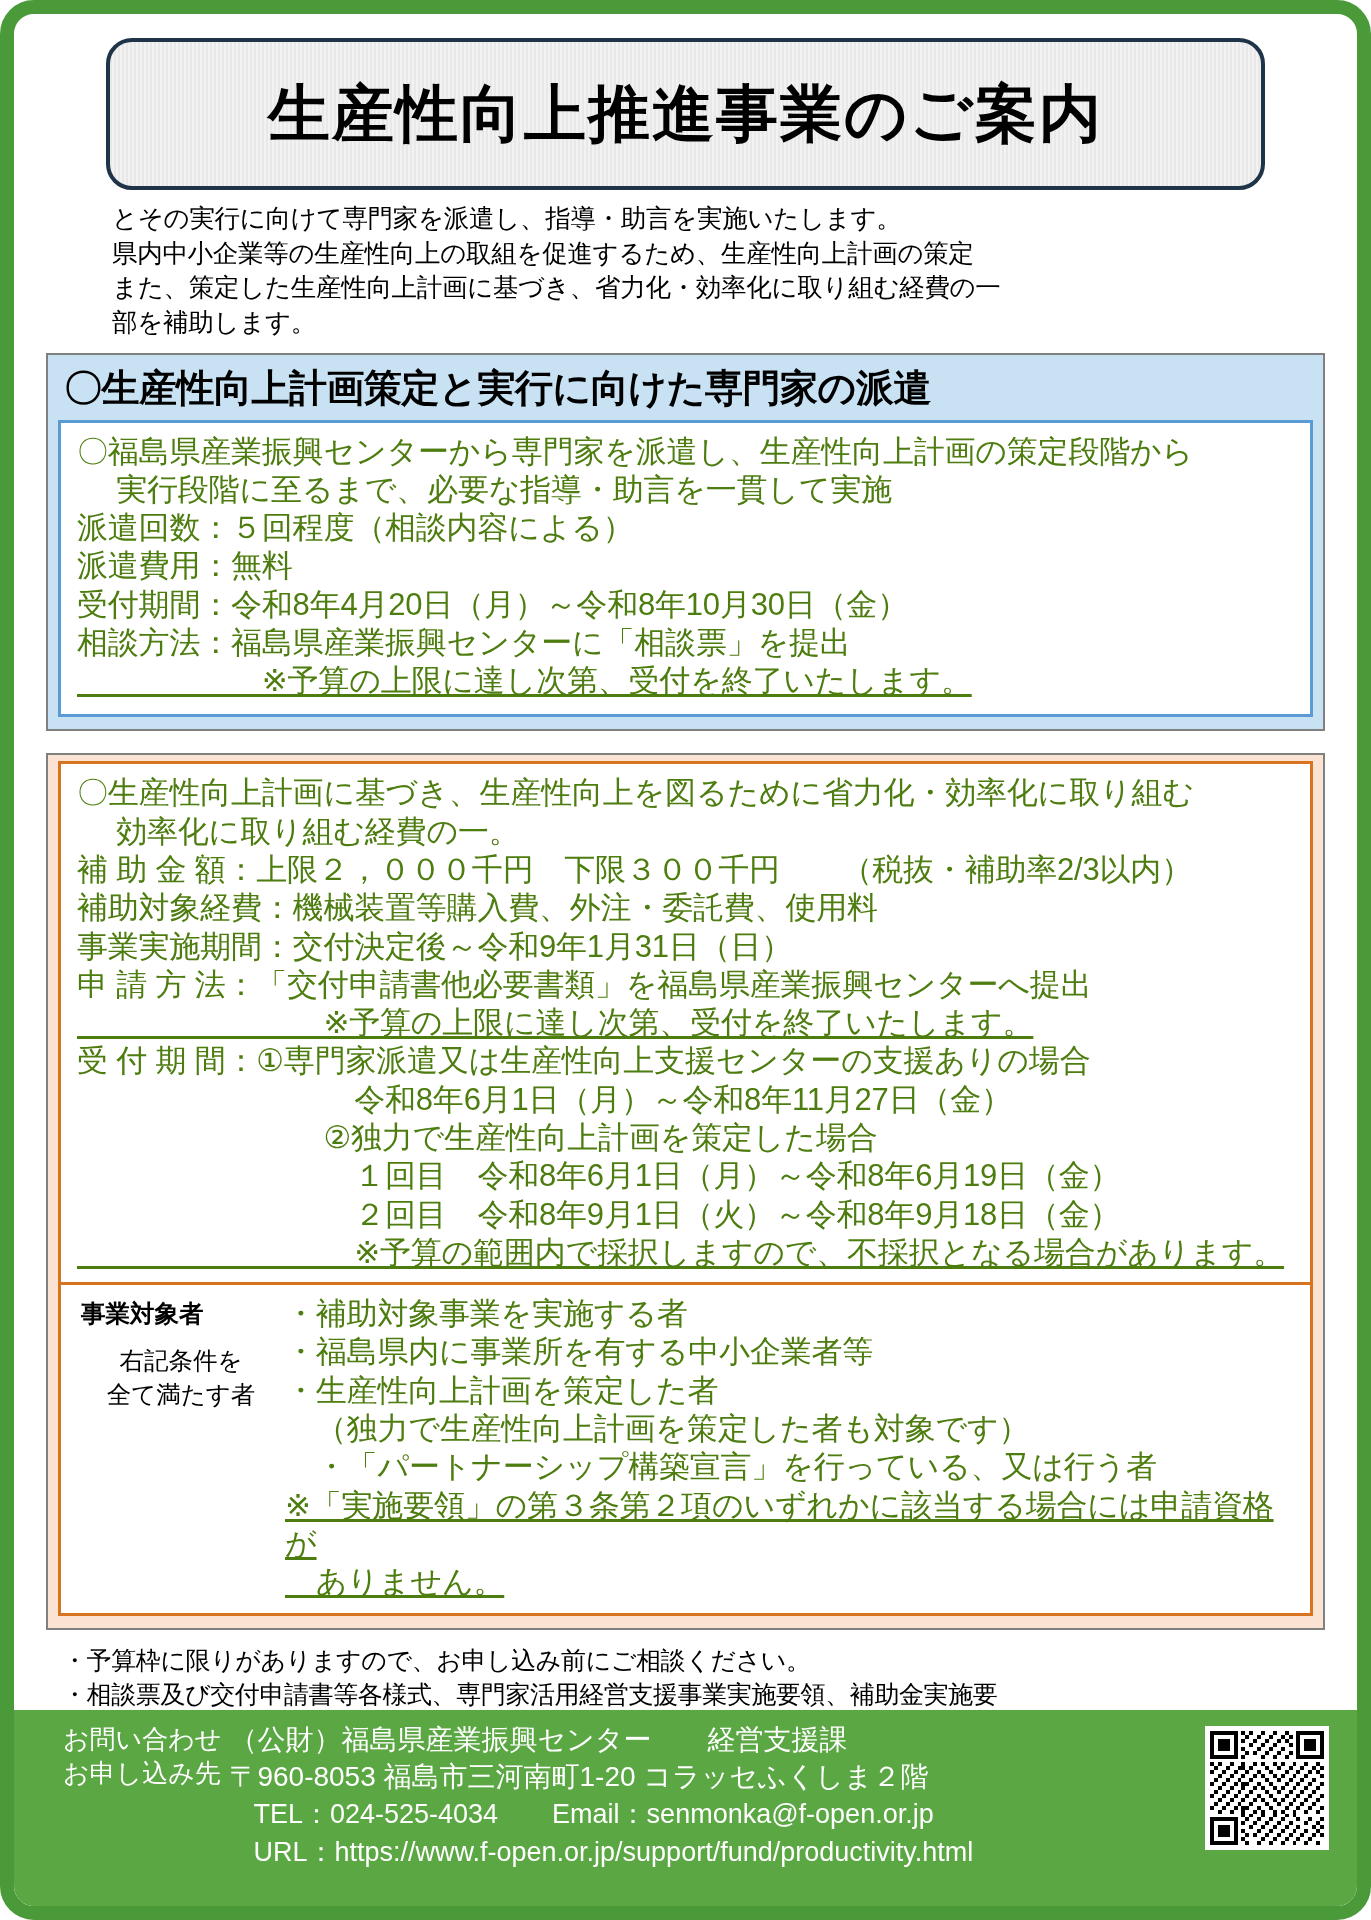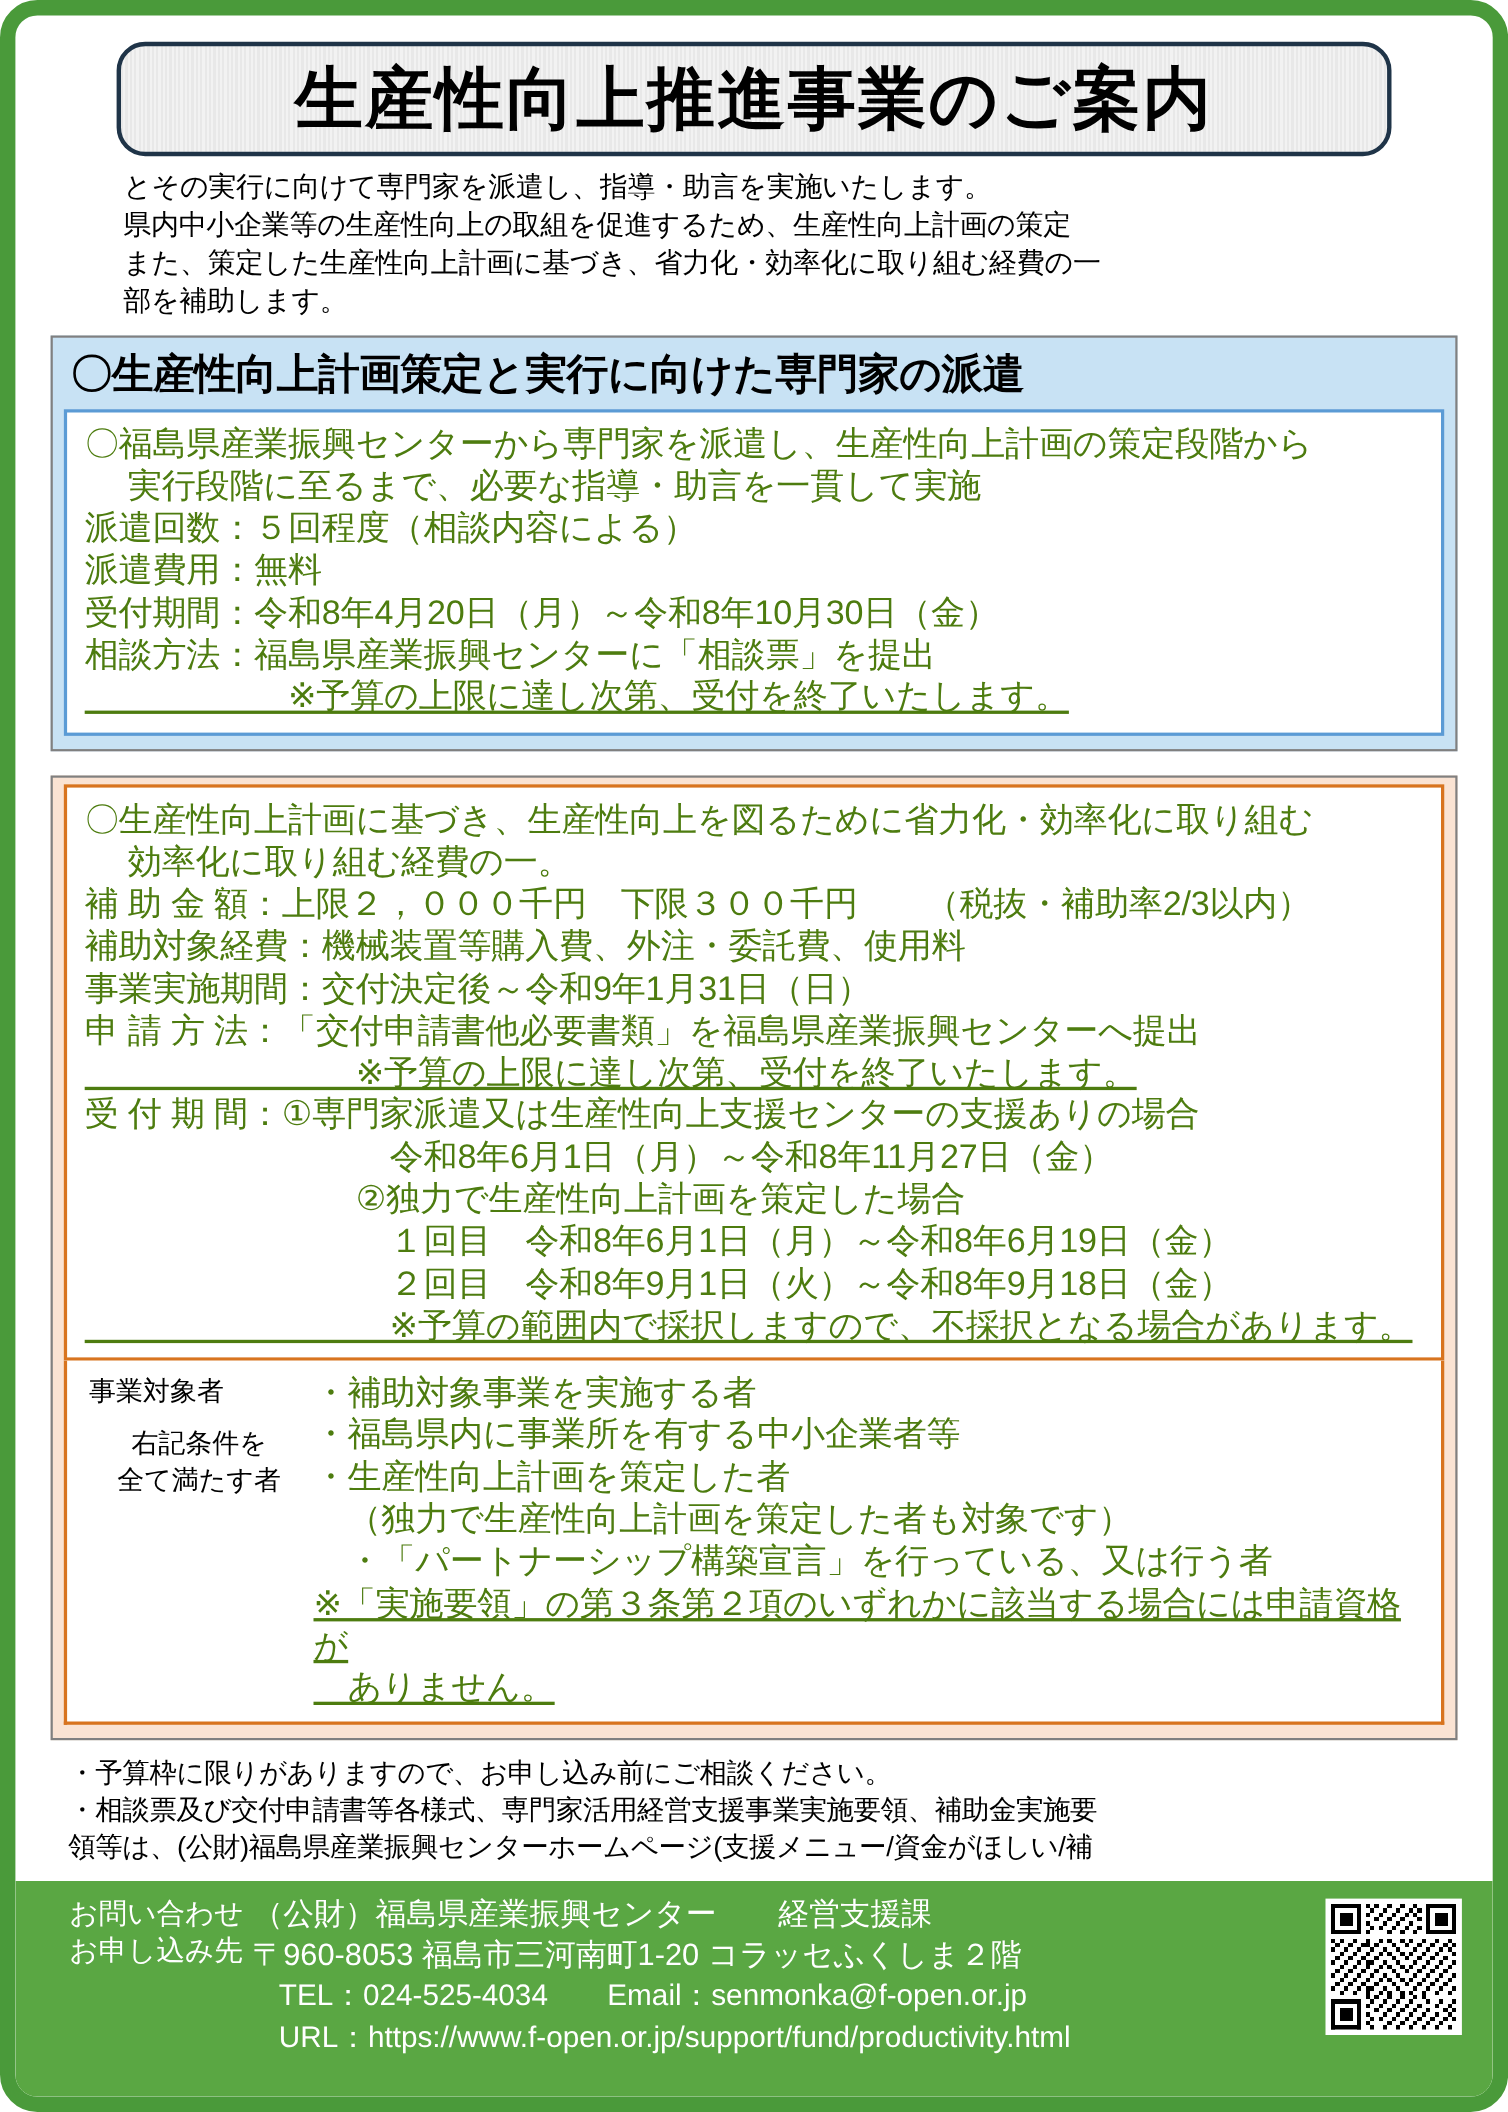--- a/index.html
+++ b/index.html
@@ -18,21 +18,21 @@
   }
   .inner {
     position: absolute;
     left: 0; right: 0; top: 0; bottom: 0;
     padding: 18px 26px 0 26px;
   }
 
   
   .title-box {
     margin: 6px 66px 0 66px;
-    height: 104px;
+    height: 152px;
     border: 4px solid #1f3448;
     border-radius: 26px;
     background:
       repeating-linear-gradient(90deg, #e8e8e8 0 2px, #f2f2f2 2px 4px),
       #ededed;
     display: flex; align-items: center; justify-content: center;
   }
   .title-text {
     font-size: 62px;
     font-weight: 700;
@@ -113,21 +113,21 @@
   }
   .elig-left {
     width: 208px;
     flex: 0 0 208px;
     font-size: 24.5px;
     line-height: 1.36;
     text-align: center;
     padding-top: 2px;
     border-right: 0;
   }
-  .elig-left .l1 { text-align: left; padding-left: 4px; }
+  .elig-left .l1 { text-align: left; padding-left: 4px; font-weight: bold; }
   .elig-right { flex: 1; }
   .elig-right .line { white-space: pre-wrap; }
 
   
   .notes {
     margin: 14px 14px 0 22px;
     font-size: 25px;
     line-height: 1.30;
     color: #000;
     letter-spacing: -0.4px;

